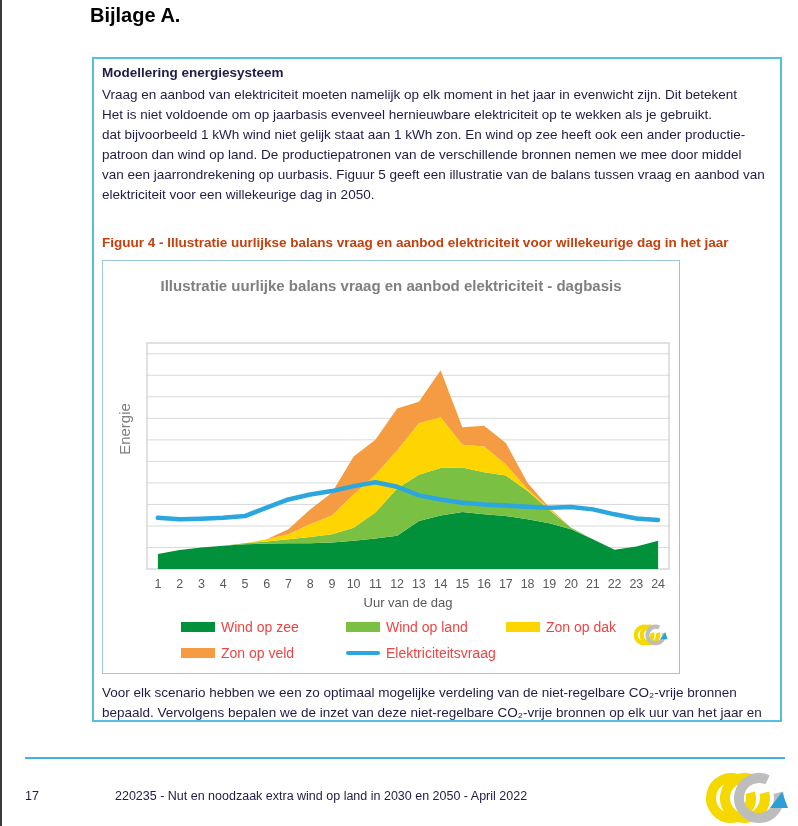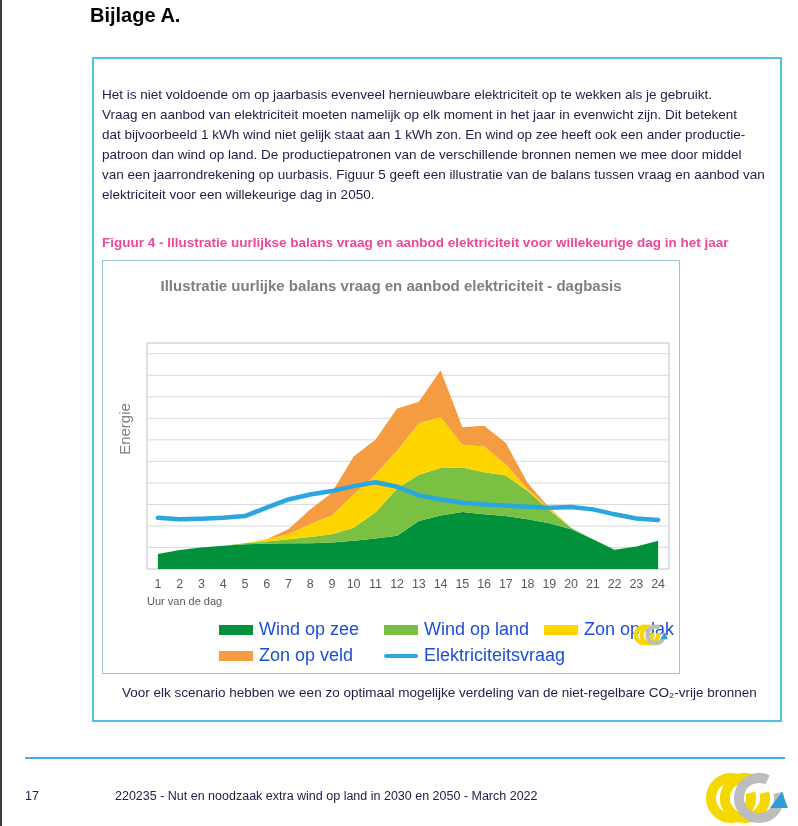--- a/index.html
+++ b/index.html
@@ -12,65 +12,66 @@
   .left-edge{position:absolute;left:0;top:0;width:2px;height:826px;background:#3a3a3a;}
   .doc-title{position:absolute;left:90px;top:4px;font-size:20px;font-weight:bold;color:#000;}
   .infobox{
     position:absolute;left:92px;top:57px;width:686px;height:661px;
     border:2px solid #53bfe2;background:#fff;
   }
   .ib-heading{position:absolute;left:8px;top:6px;font-size:13.5px;font-weight:bold;color:#1f1c46;}
   .para{position:absolute;left:8px;width:668px;font-size:13.5px;color:#1f1c46;}
   .para .line{height:20px;line-height:20px;white-space:nowrap;}
   .para1{top:26px;}
-  .fig-caption{position:absolute;left:8px;top:176px;font-size:13.5px;font-weight:bold;color:#ec4899;white-space:nowrap;}
-  .para2{top:624px;margin-left:20px;}
+  .fig-caption{position:absolute;left:8px;top:176px;font-size:13.5px;font-weight:bold;color:#c2410c;white-space:nowrap;}
+  .para2{top:624px;}
   .chartbox{
     position:absolute;left:8px;top:201px;width:576px;height:412px;
     border:1px solid #9dc6da;background:#fff;text-decoration:underline;
   }
   .chart-title{
     position:absolute;top:14px;left:0;width:100%;text-align:center;
     font-size:15px;font-weight:bold;color:#7f7f7f;line-height:21px;
   }
   .chart-title .inner{display:inline-block;max-width:500px;}
   .ylab{
     position:absolute;left:-37px;top:158px;width:120px;height:20px;
     text-align:center;font-size:15px;color:#7f7f7f;
     transform:rotate(-90deg);
   }
   #plot-svg{position:absolute;left:0;top:76px;}
   .xlab{
-    position:absolute;top:334px;left:44px;width:522px;text-align:left;
-    font-size:11px;color:#595959;
+    position:absolute;top:334px;left:44px;width:522px;text-align:center;
+    font-size:13px;color:#595959;
   }
-  .legend-item{position:absolute;display:flex;align-items:center;font-size:18px;color:#1d4ed8;white-space:nowrap;margin-left:38px;}
+  .legend-item{position:absolute;display:flex;align-items:center;font-size:14px;color:#ef4444;white-space:nowrap;}
   .swatch{display:inline-block;width:34px;height:10px;margin-right:6px;}
   .swatch.line{height:4px;border-radius:2px;}
   .row1{top:358px;} .row2{top:384px;}
   .li-a{left:78px;} .li-b{left:243px;} .li-c{left:403px;}
   .chart-logo{position:absolute;right:8px;top:362px;}
   .footer-line{position:absolute;left:25px;top:757px;width:760px;height:2px;background:#3eb1e5;}
   .footer-page{position:absolute;left:25px;top:789px;font-size:12.5px;color:#1f1c46;}
   .footer-text{position:absolute;left:115px;top:789px;font-size:12.5px;color:#1f1c46;}
   .footer-logo{position:absolute;left:704px;top:770px;}
 </style>
 </head>
 <body>
 
 <div class="page">
   <div class="left-edge"></div>
 
   <div class="doc-title">Bijlage A.</div>
 
   <div class="infobox">
+    <div class="ib-heading">Modellering energiesysteem</div>
 
     <div class="para para1">
+      <div class="line">Vraag en aanbod van elektriciteit moeten namelijk op elk moment in het jaar in evenwicht zijn. Dit betekent</div>
       <div class="line">Het is niet voldoende om op jaarbasis evenveel hernieuwbare elektriciteit op te wekken als je gebruikt.</div>
-      <div class="line">Vraag en aanbod van elektriciteit moeten namelijk op elk moment in het jaar in evenwicht zijn. Dit betekent</div>
       <div class="line">dat bijvoorbeeld 1 kWh wind niet gelijk staat aan 1 kWh zon. En wind op zee heeft ook een ander productie-</div>
       <div class="line">patroon dan wind op land. De productiepatronen van de verschillende bronnen nemen we mee door middel</div>
       <div class="line">van een jaarrondrekening op uurbasis. Figuur 5 geeft een illustratie van de balans tussen vraag en aanbod van</div>
       <div class="line">elektriciteit voor een willekeurige dag in 2050.</div>
     </div>
 
     <div class="fig-caption">Figuur 4 - Illustratie uurlijkse balans vraag en aanbod elektriciteit voor willekeurige dag in het jaar</div>
 
     <div class="chartbox">
       <div class="chart-title">
@@ -147,26 +148,27 @@
       <svg class="chart-logo" width="38" height="24" viewBox="0 0 92 56">
         <path d="M 35.5 9.9 A 20 20 0 1 0 46.3 22.8" fill="none" stroke="#f5d800" stroke-width="10"></path>
         <path d="M 49.5 9.9 A 20 20 0 1 0 60.3 22.8" fill="none" stroke="#f5d800" stroke-width="10"></path>
         <path d="M 63.5 9.9 A 20 20 0 1 0 74.3 22.8" fill="none" stroke="#bdbdbd" stroke-width="10"></path>
         <polygon points="66,38 84,38 78,22" fill="#2c9fd6"></polygon>
       </svg>
     </div>
 
     <div class="para para2">
       <div class="line">Voor elk scenario hebben we een zo optimaal mogelijke verdeling van de niet-regelbare CO₂-vrije bronnen</div>
+      <div class="line">bepaald. Vervolgens bepalen we de inzet van deze niet-regelbare CO₂-vrije bronnen op elk uur van het jaar en</div>
     </div>
   </div>
 
   <div class="footer-line"></div>
   <div class="footer-page">17</div>
-  <div class="footer-text">220235 - Nut en noodzaak extra wind op land in 2030 en 2050 - March 2022</div>
+  <div class="footer-text">220235 - Nut en noodzaak extra wind op land in 2030 en 2050 - April 2022</div>
 
   <svg class="footer-logo" width="92" height="56" viewBox="0 0 92 56">
     <path d="M 35.5 9.9 A 20 20 0 1 0 46.3 22.8" fill="none" stroke="#f5d800" stroke-width="10"></path>
     <path d="M 49.5 9.9 A 20 20 0 1 0 60.3 22.8" fill="none" stroke="#f5d800" stroke-width="10"></path>
     <path d="M 63.5 9.9 A 20 20 0 1 0 74.3 22.8" fill="none" stroke="#bdbdbd" stroke-width="10"></path>
     <polygon points="66,38 84,38 78,22" fill="#2c9fd6"></polygon>
   </svg>
 </div>
 
 </body></html>

